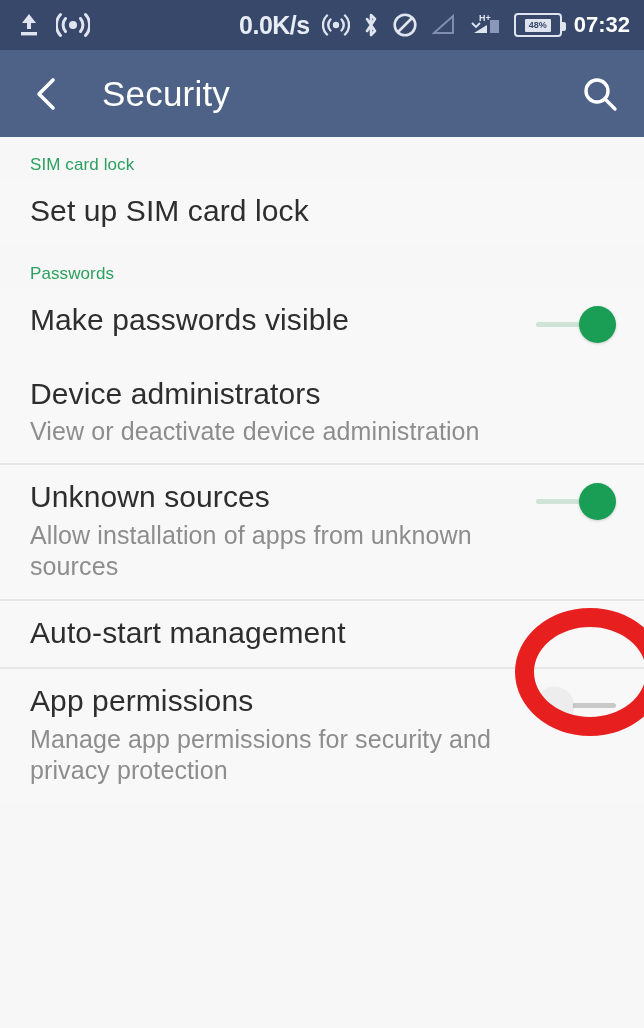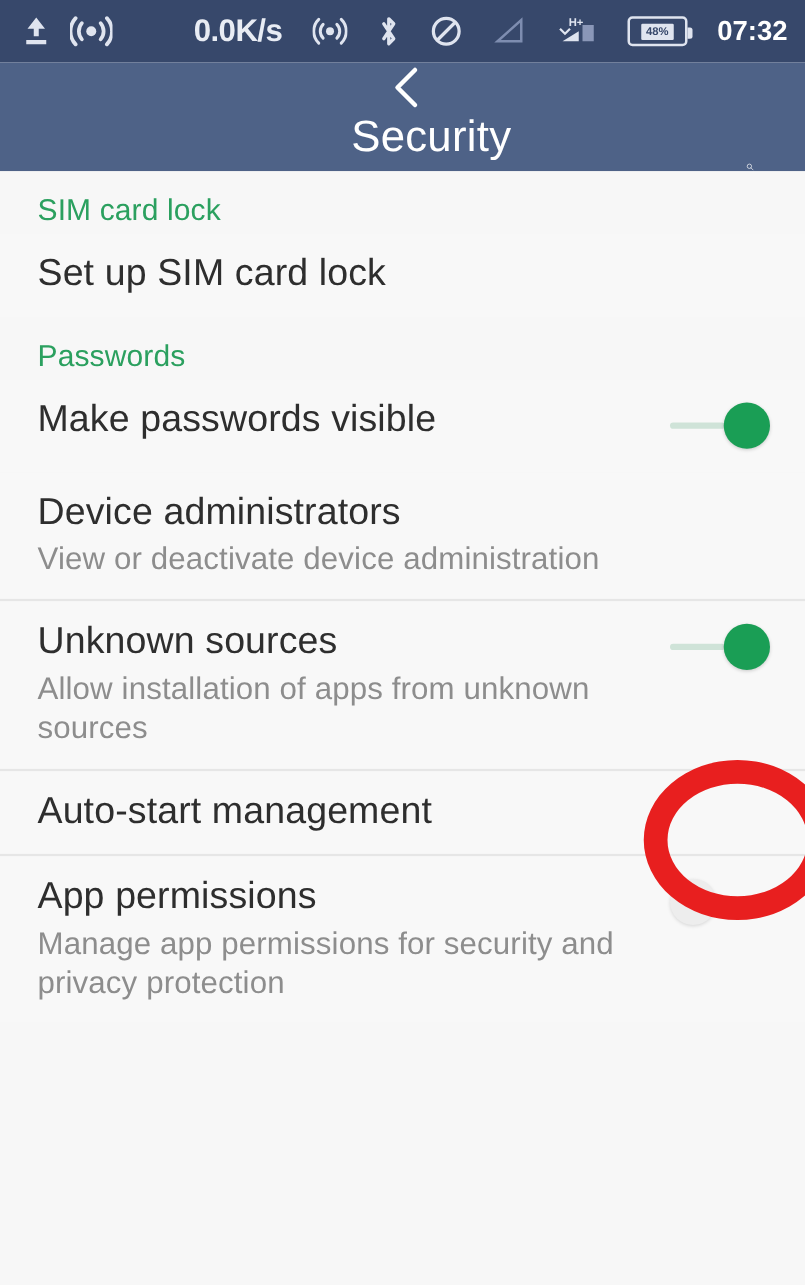--- a/index.html
+++ b/index.html
@@ -11,21 +11,21 @@
   }
   .phone { position:relative; width:644px; height:1028px; background:#f7f7f7; }
 
   
   .statusbar {
     height:50px; background:#37486b;
     display:flex; align-items:center;
     padding:0 14px 0 18px; color:#dfe4ef;
   }
   .sb-left { display:flex; align-items:center; gap:16px; }
-  .sb-right { margin-left:auto; display:flex; align-items:center; gap:24px; }
+  .sb-right { margin-left:auto; display:flex; align-items:center; gap:12px; }
   .sb-speed { font-size:25px; font-weight:bold; letter-spacing:-0.5px; color:#e8ecf4; }
   .sb-time { font-size:22px; font-weight:bold; letter-spacing:0px; color:#ffffff; }
   .sb-ico { display:block; }
   .battery {
     position:relative; width:48px; height:24px;
     border:2.5px solid #dfe4ef; border-radius:4px;
     display:flex; align-items:center; justify-content:center;
   }
   .battery:after{
     content:""; position:absolute; right:-6px; top:7px;
@@ -33,33 +33,33 @@
   }
   .battery-fill{
     width:26px; height:13px; background:#dfe4ef; border-radius:1px;
     display:flex; align-items:center; justify-content:center;
   }
   .battery-txt{ font-size:9px; font-weight:bold; color:#37486b; line-height:1; }
 
   
   .appbar {
     height:87px; background:#4e6287;
-    display:flex; align-items:center; padding:0 22px 0 30px;flex-direction:column;
+    display:flex; align-items:center; padding:0 22px 0 30px;
   }
   .back-chevron { width:34px; height:40px; flex:none; }
   .appbar-title {
     color:#ffffff; font-size:35px; font-weight:normal;
     margin-left:38px; letter-spacing:0.2px;
   }
   .search-btn { margin-left:auto; width:44px; height:44px; }
 
   
   .content { position:relative; background:#f7f7f7; }
   .section-header {
-    color:#2ba05f; font-size:24px; padding:18px 0 4px 30px;
+    color:#2ba05f; font-size:17px; padding:18px 0 4px 30px;
     letter-spacing:0.1px;
   }
   .row {
     position:relative; display:flex; 
     padding:14px 26px 16px 30px; background:#f8f8f8;
   }
   .row-texts { flex:1; min-width:0; }
   .row-title {
     font-size:30px; color:#2e2e2e; line-height:1.22; letter-spacing:0.1px;
   }

